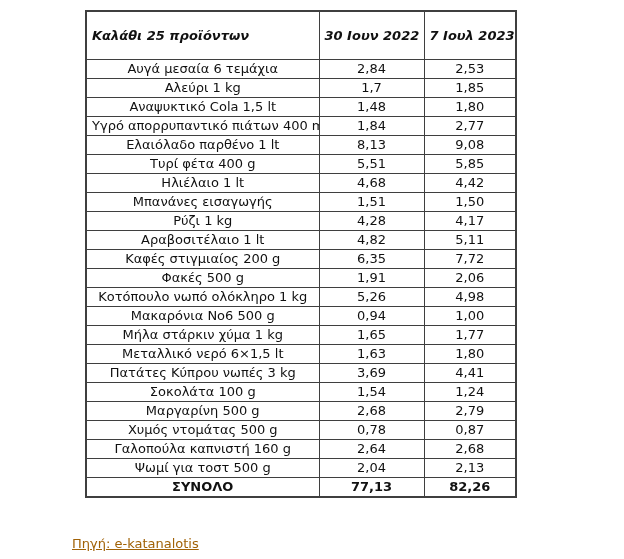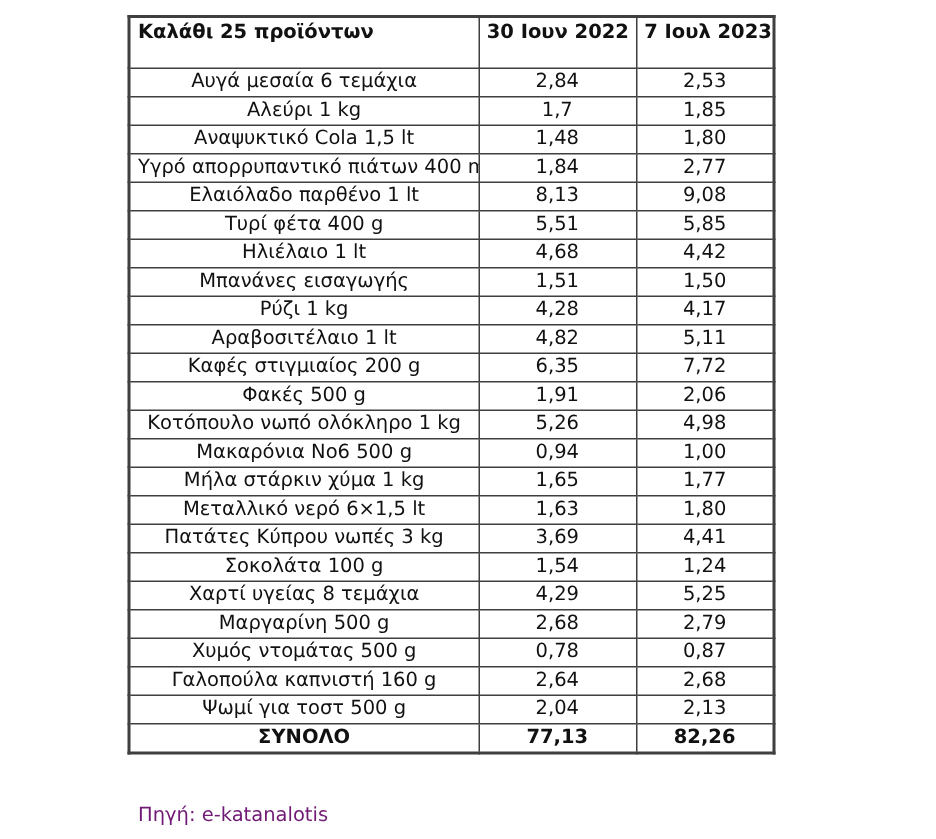--- a/index.html
+++ b/index.html
@@ -30,22 +30,23 @@
   .price-table td {
     border: 1px solid #3f3f3f;
     font-size: 13px;
     white-space: nowrap;
     overflow: hidden;
     padding: 0 5px;
   }
   .price-table thead th {
     height: 31px;
     vertical-align: top;
-    padding-top: 2px;
+    padding-top: 16px;
     font-weight: bold;
+    font-style: italic;
   }
   .price-table th.col-product {
     text-align: left;
   }
   .price-table th.col-price {
   }
   .price-table td {
     height: 18px;
     line-height: 18px;
     vertical-align: middle;
@@ -54,24 +55,25 @@
     text-align: center;
   }
   .price-table td.price {
     text-align: center;
   }
   .price-table tfoot td {
     font-weight: bold;
   }
   .source-note {
     position: absolute;
-    left: 92px;
+    left: 72px;
     top: 536px;
     font-size: 13px;
-    color: #701a75;
+    color: #a16207;
+    text-decoration: underline;
   }
 </style>
 </head>
 <body>
 
 <div class="table-wrap">
   <table class="price-table">
     <colgroup>
       <col style="width:233px">
       <col style="width:105px">
@@ -169,25 +171,20 @@
           <td class="product">Πατάτες Κύπρου νωπές 3 kg</td>
           <td class="price">3,69</td>
           <td class="price">4,41</td>
         </tr>
         <tr>
           <td class="product">Σοκολάτα 100 g</td>
           <td class="price">1,54</td>
           <td class="price">1,24</td>
         </tr>
         <tr>
-          <td class="product">Χαρτί υγείας 8 τεμάχια</td>
-          <td class="price">4,29</td>
-          <td class="price">5,25</td>
-        </tr>
-        <tr>
           <td class="product">Μαργαρίνη 500 g</td>
           <td class="price">2,68</td>
           <td class="price">2,79</td>
         </tr>
         <tr>
           <td class="product">Χυμός ντομάτας 500 g</td>
           <td class="price">0,78</td>
           <td class="price">0,87</td>
         </tr>
         <tr>

